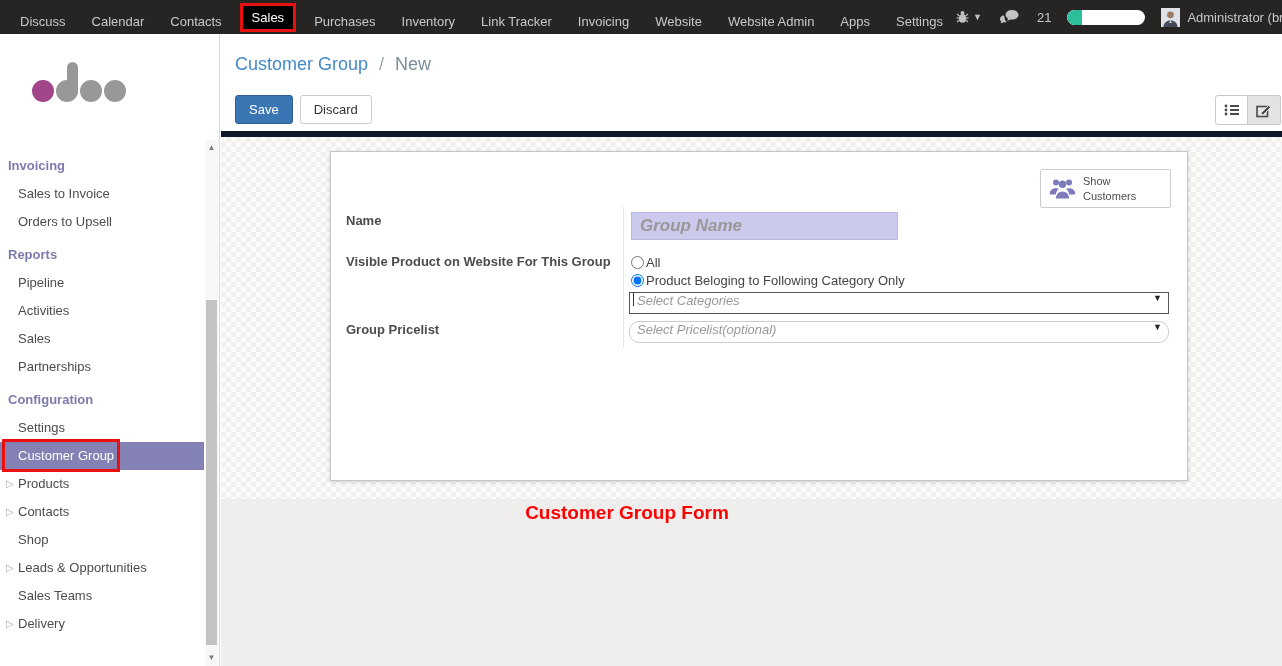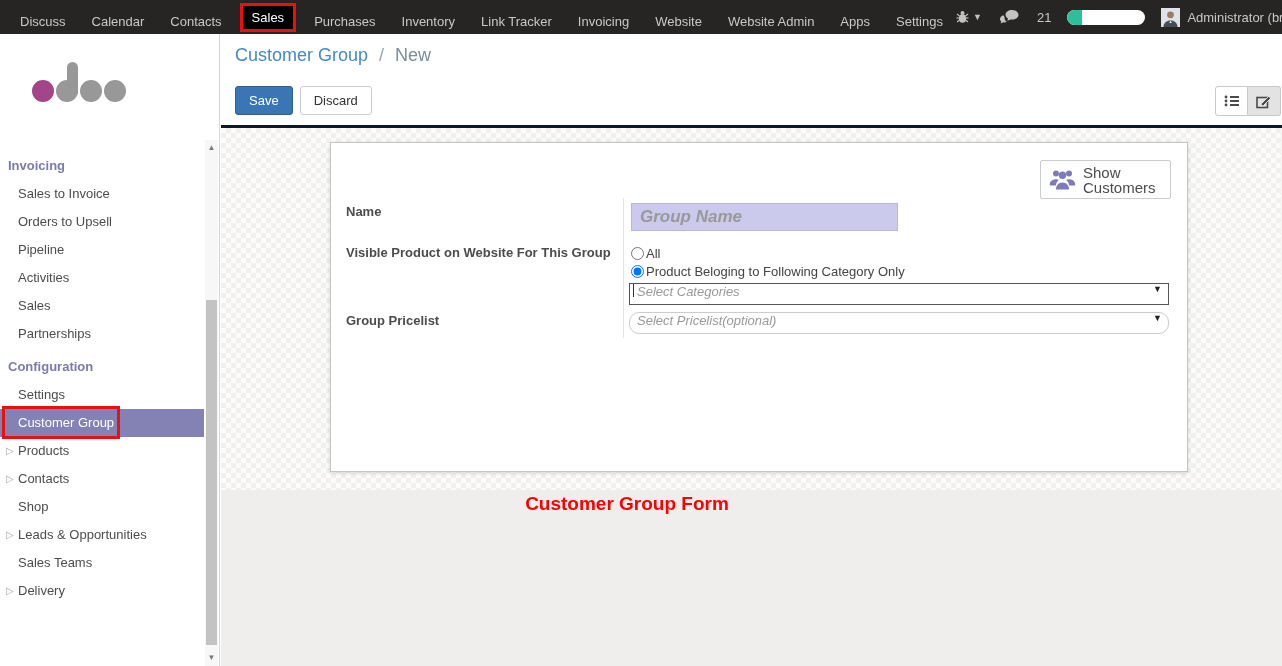--- a/index.html
+++ b/index.html
@@ -48,21 +48,21 @@
   .scrollbar { position:absolute; top:106px; right:1px; bottom:0; width:13px;
     background:#f7f7f7; }
   .sb-arrow { position:absolute; left:0; width:13px; height:12px; color:#7a7a7a;
     font-size:8px; text-align:center; line-height:12px; cursor:pointer; }
   .sb-up { top:2px; } .sb-down { bottom:2px; }
   .sb-thumb { position:absolute; left:1px; right:1px; top:160px; height:345px;
     background:#c3c3c3; cursor:pointer; }
 
   
   .main { position:absolute; left:221px; top:34px; width:1061px; height:632px; background:#fff; }
-  .control-panel { position:relative; height:94px; background:#fff; border-bottom:3px solid #0f172a; }
+  .control-panel { position:relative; height:94px; background:#fff; border-bottom:6px solid #0f172a;margin-top:9px; }
   .breadcrumb { position:absolute; left:14px; top:11px; font-size:18px; }
   .bc-link { color:#4489c8; cursor:pointer; }
   .bc-sep { color:#9aa5ae; margin:0 6px; }
   .bc-current { color:#7c8e9c; }
   .cp-buttons { position:absolute; left:14px; top:52px; display:flex; gap:7px; }
   .btn { font-size:13px; border-radius:3px; padding:6px 13px; cursor:pointer;
     font-family:"Liberation Sans", sans-serif; }
   .btn-save { background:#3a76b4; border:1px solid #305f91; color:#fff; }
   .btn-discard { background:#fff; border:1px solid #ccc; color:#333; }
   .switcher { position:absolute; right:1px; top:52px; display:flex; }
@@ -74,21 +74,21 @@
 
   .content { position:relative; height:362px;
     background:conic-gradient(#f1f0ef 0 25%, #fbfbfa 0 50%, #f1f0ef 0 75%, #fbfbfa 0);
     background-size:10px 10px; }
   .card { position:absolute; left:109px; top:14px; width:858px; height:330px;
     background:#fff; border:1px solid #c5c5c5; box-shadow:0 1px 4px rgba(0,0,0,0.15); }
 
   .show-customers { position:absolute; right:16px; top:17px; width:131px; height:39px;
     background:#fff; border:1px solid #ccc; border-radius:2px; display:flex;
     align-items:center; gap:7px; padding:0 8px; cursor:pointer; }
-  .sc-label { font-size:15px; color:#4c4c4c; line-height:15px; width:70px; }
+  .sc-label { font-size:11px; color:#4c4c4c; line-height:15px; width:70px; }
 
   .col-sep { position:absolute; left:292px; top:55px; width:1px; height:140px; background:#e4e4e4; }
   .flabel { position:absolute; left:15px; font-size:13px; font-weight:bold; color:#4c4c4c; }
   .name-input { position:absolute; left:300px; top:60px; width:267px; height:28px;
     background:#cbc9ec; border:1px solid #b9b7e0; padding:0 8px;
     font-family:"Liberation Sans", sans-serif; font-size:16px; color:#333; }
   .name-input::placeholder { color:#999; font-style:italic; font-weight:bold; font-size:17px; }
   .radio-row { position:absolute; left:300px; display:flex; align-items:center; gap:2px;
     font-size:13px; color:#444; cursor:pointer; }
   .radio-row input { margin:0; }
@@ -175,20 +175,21 @@
       </span>
       <span class="ring"></span>
       <span class="ring"></span>
     </div>
 
     <div class="menu">
       <div class="menu-header">Invoicing</div>
       <div class="menu-item">Sales to Invoice</div>
       <div class="menu-item">Orders to Upsell</div>
 
+      <div class="menu-header">Reports</div>
       <div class="menu-item">Pipeline</div>
       <div class="menu-item">Activities</div>
       <div class="menu-item">Sales</div>
       <div class="menu-item">Partnerships</div>
 
       <div class="menu-header">Configuration</div>
       <div class="menu-item">Settings</div>
       <div class="menu-item active">
         <span>Customer Group</span>
         <span class="redbox"></span>

